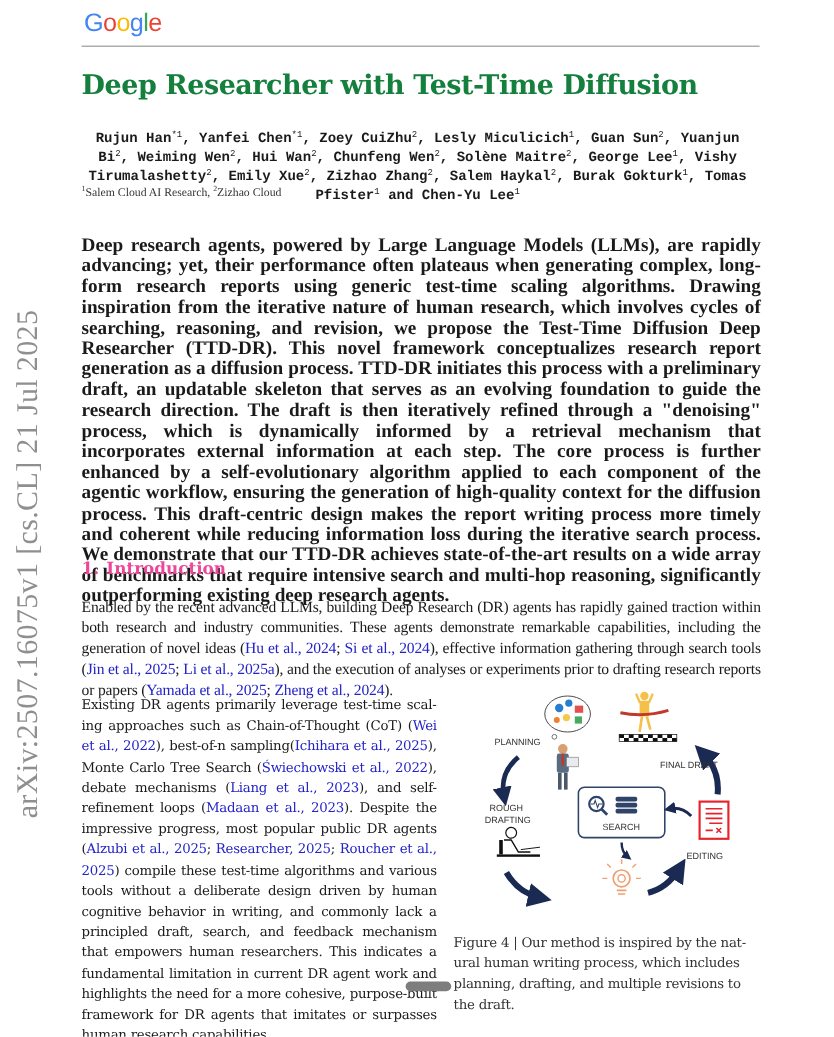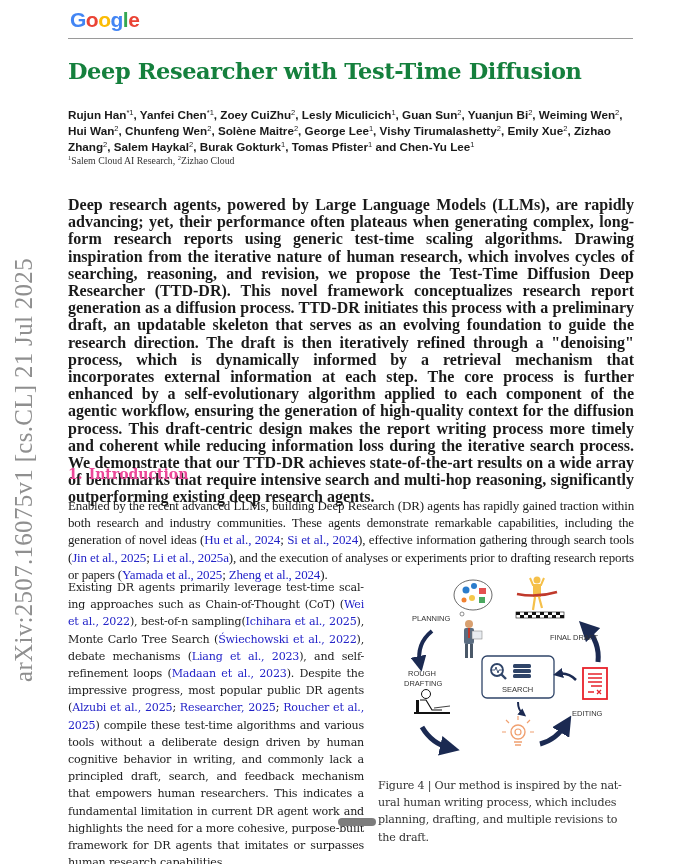--- a/index.html
+++ b/index.html
@@ -12,34 +12,34 @@
     }
     .arxiv-id span {
       display: block; transform: rotate(-90deg); white-space: nowrap;
       font-family: "Liberation Serif", serif; font-size: 25px; color: #8f8f8f;
       letter-spacing: 0.3px;
     }
 
     .logo {
       position: absolute; left: 70px; top: 8px;
       font-family: "Liberation Sans", sans-serif; font-size: 21px; letter-spacing: -0.5px;
-      font-weight: bold;
+      font-weight: normal;
     }
     .logo span { display: inline-block; }
     .header-rule { position: absolute; left: 68px; top: 38px; width: 565px; height: 1px; background: #9a9a9a; }
 
     .title {
       position: absolute; left: 68px; top: 58px; width: 570px;
       font-family: "DejaVu Serif", serif; font-size: 22.5px; font-weight: bold; color: #15803d;
       letter-spacing: -0.4px;
     }
 
     .authors {
       position: absolute; left: 68px; top: 107px; width: 560px;
-      font-family: Liberation Sans, sans-serif; font-size: 11.7px; font-weight: bold; line-height: 16px; color: #1a1a1a;
+      font-family: Liberation Mono, monospace; font-size: 11.7px; font-weight: bold; line-height: 16px; color: #1a1a1a; text-align: center;
     }
     .authors sup { font-size: 7.5px; font-weight: normal; vertical-align: top; position: relative; top: -2px; }
     .affil {
       position: absolute; left: 68px; top: 155px; width: 560px;
       font-family: "Liberation Serif", serif; font-size: 9.8px; color: #333;
     }
     .affil sup { font-size: 6.5px; vertical-align: top; position: relative; top: -1px; }
 
     .abstract {
       position: absolute; left: 68px; top: 196px; width: 566px;

